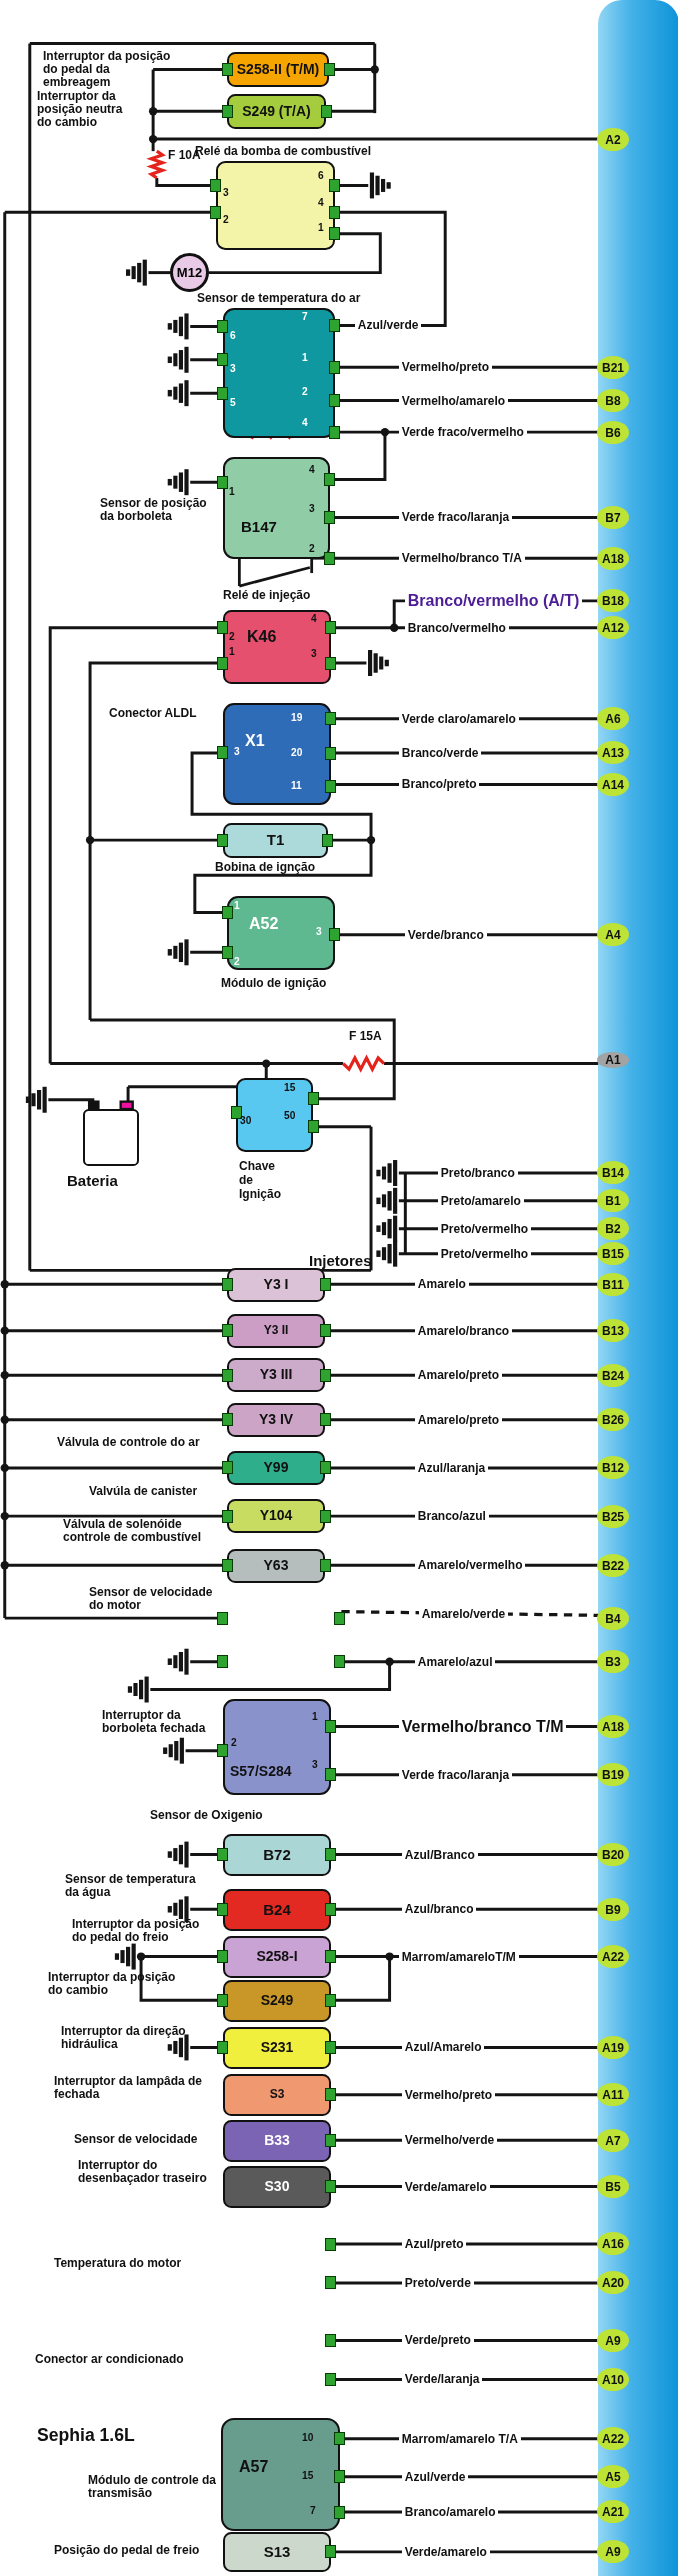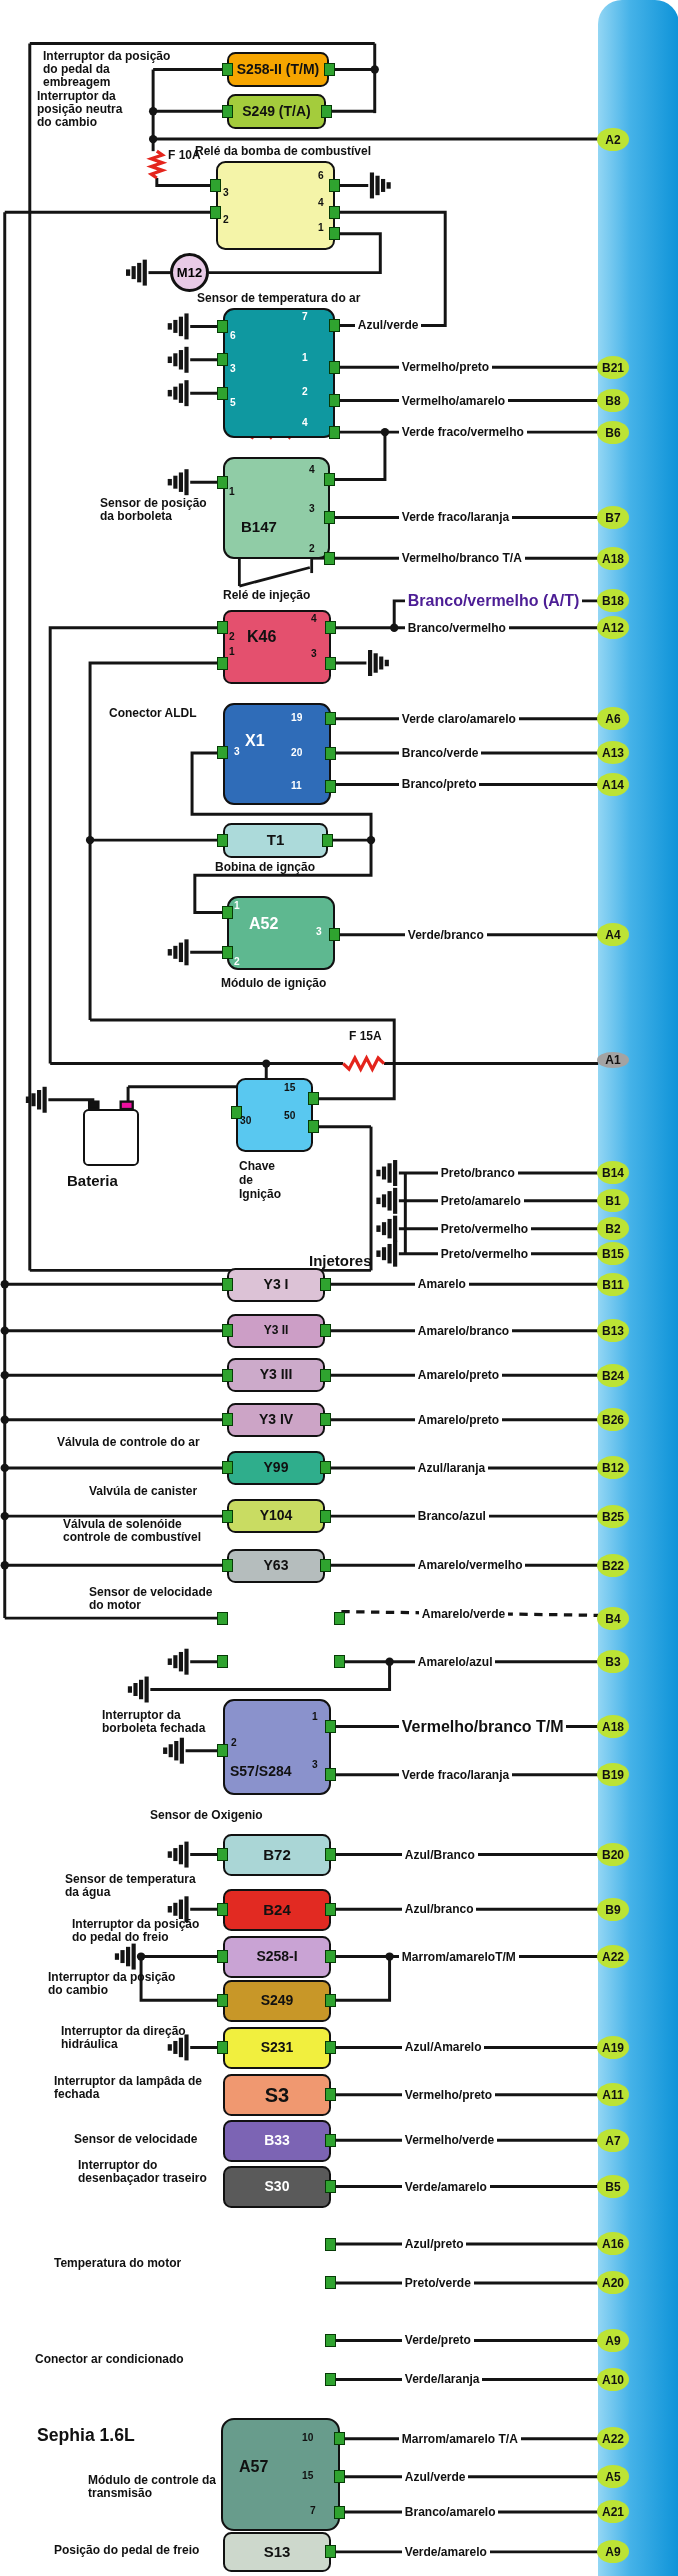--- a/index.html
+++ b/index.html
@@ -417,21 +417,21 @@
     <div style="position: absolute; left: 223px; top: 1980px; width: 108px; height: 42px; background: rgb(200, 151, 40); border: 2.8px solid rgb(17, 17, 17); border-radius: 8.3px; box-sizing: border-box; z-index: 3; display: flex; flex-direction: column; align-items: center; justify-content: center; color: rgb(17, 17, 17); font-weight: bold; font-size: 14px; line-height: 1.1;">
       <span>S249</span>
     </div>
     <div style="position: absolute; left: 217px; top: 1994px; width: 11px; height: 13px; background: rgb(47, 163, 47); border: 1.9px solid rgb(6, 59, 6); box-sizing: border-box; z-index: 4;"></div>
     <div style="position: absolute; left: 325px; top: 1994px; width: 11px; height: 13px; background: rgb(47, 163, 47); border: 1.9px solid rgb(6, 59, 6); box-sizing: border-box; z-index: 4;"></div>
     <div style="position: absolute; left: 223px; top: 2027px; width: 108px; height: 42px; background: rgb(241, 239, 62); border: 2.8px solid rgb(17, 17, 17); border-radius: 8.3px; box-sizing: border-box; z-index: 3; display: flex; flex-direction: column; align-items: center; justify-content: center; color: rgb(17, 17, 17); font-weight: bold; font-size: 14px; line-height: 1.1;">
       <span>S231</span>
     </div>
     <div style="position: absolute; left: 217px; top: 2041px; width: 11px; height: 13px; background: rgb(47, 163, 47); border: 1.9px solid rgb(6, 59, 6); box-sizing: border-box; z-index: 4;"></div>
     <div style="position: absolute; left: 325px; top: 2041px; width: 11px; height: 13px; background: rgb(47, 163, 47); border: 1.9px solid rgb(6, 59, 6); box-sizing: border-box; z-index: 4;"></div>
-    <div style="position: absolute; left: 223px; top: 2074px; width: 108px; height: 42px; background: rgb(240, 152, 112); border: 2.8px solid rgb(17, 17, 17); border-radius: 8.3px; box-sizing: border-box; z-index: 3; display: flex; flex-direction: column; align-items: center; justify-content: center; color: rgb(17, 17, 17); font-weight: bold; font-size: 20px; line-height: 1.1;">
+    <div style="position: absolute; left: 223px; top: 2074px; width: 108px; height: 42px; background: rgb(240, 152, 112); border: 2.8px solid rgb(17, 17, 17); border-radius: 8.3px; box-sizing: border-box; z-index: 3; display: flex; flex-direction: column; align-items: center; justify-content: center; color: rgb(17, 17, 17); font-weight: bold; font-size: 12px; line-height: 1.1;">
       <span>S3</span>
     </div>
     <div style="position: absolute; left: 325px; top: 2088px; width: 11px; height: 13px; background: rgb(47, 163, 47); border: 1.9px solid rgb(6, 59, 6); box-sizing: border-box; z-index: 4;"></div>
     <div style="position: absolute; left: 223px; top: 2120px; width: 108px; height: 42px; background: rgb(124, 100, 180); border: 2.8px solid rgb(17, 17, 17); border-radius: 8.3px; box-sizing: border-box; z-index: 3; display: flex; flex-direction: column; align-items: center; justify-content: center; color: rgb(255, 255, 255); font-weight: bold; font-size: 14px; line-height: 1.1;">
       <span>B33</span>
     </div>
     <div style="position: absolute; left: 325px; top: 2134px; width: 11px; height: 13px; background: rgb(47, 163, 47); border: 1.9px solid rgb(6, 59, 6); box-sizing: border-box; z-index: 4;"></div>
     <div style="position: absolute; left: 223px; top: 2166px; width: 108px; height: 42px; background: rgb(90, 90, 90); border: 2.8px solid rgb(17, 17, 17); border-radius: 8.3px; box-sizing: border-box; z-index: 3; display: flex; flex-direction: column; align-items: center; justify-content: center; color: rgb(255, 255, 255); font-weight: bold; font-size: 14px; line-height: 1.1;">
       <span>S30</span>
     </div>

